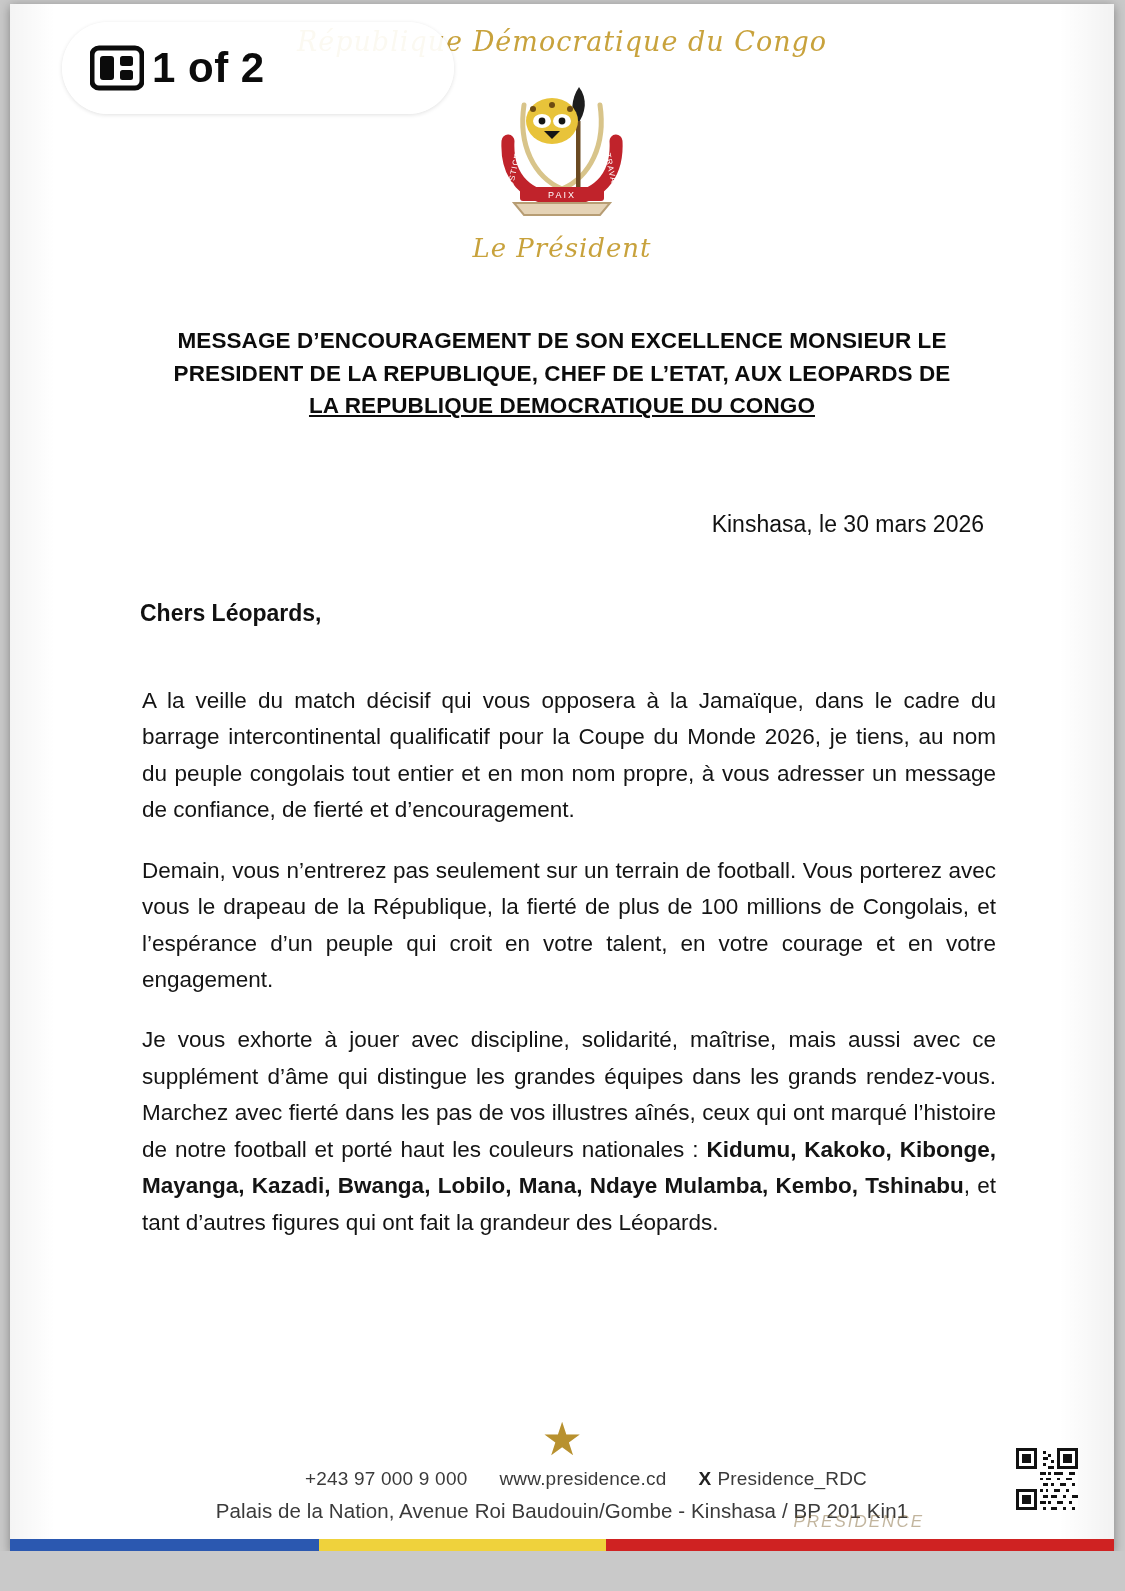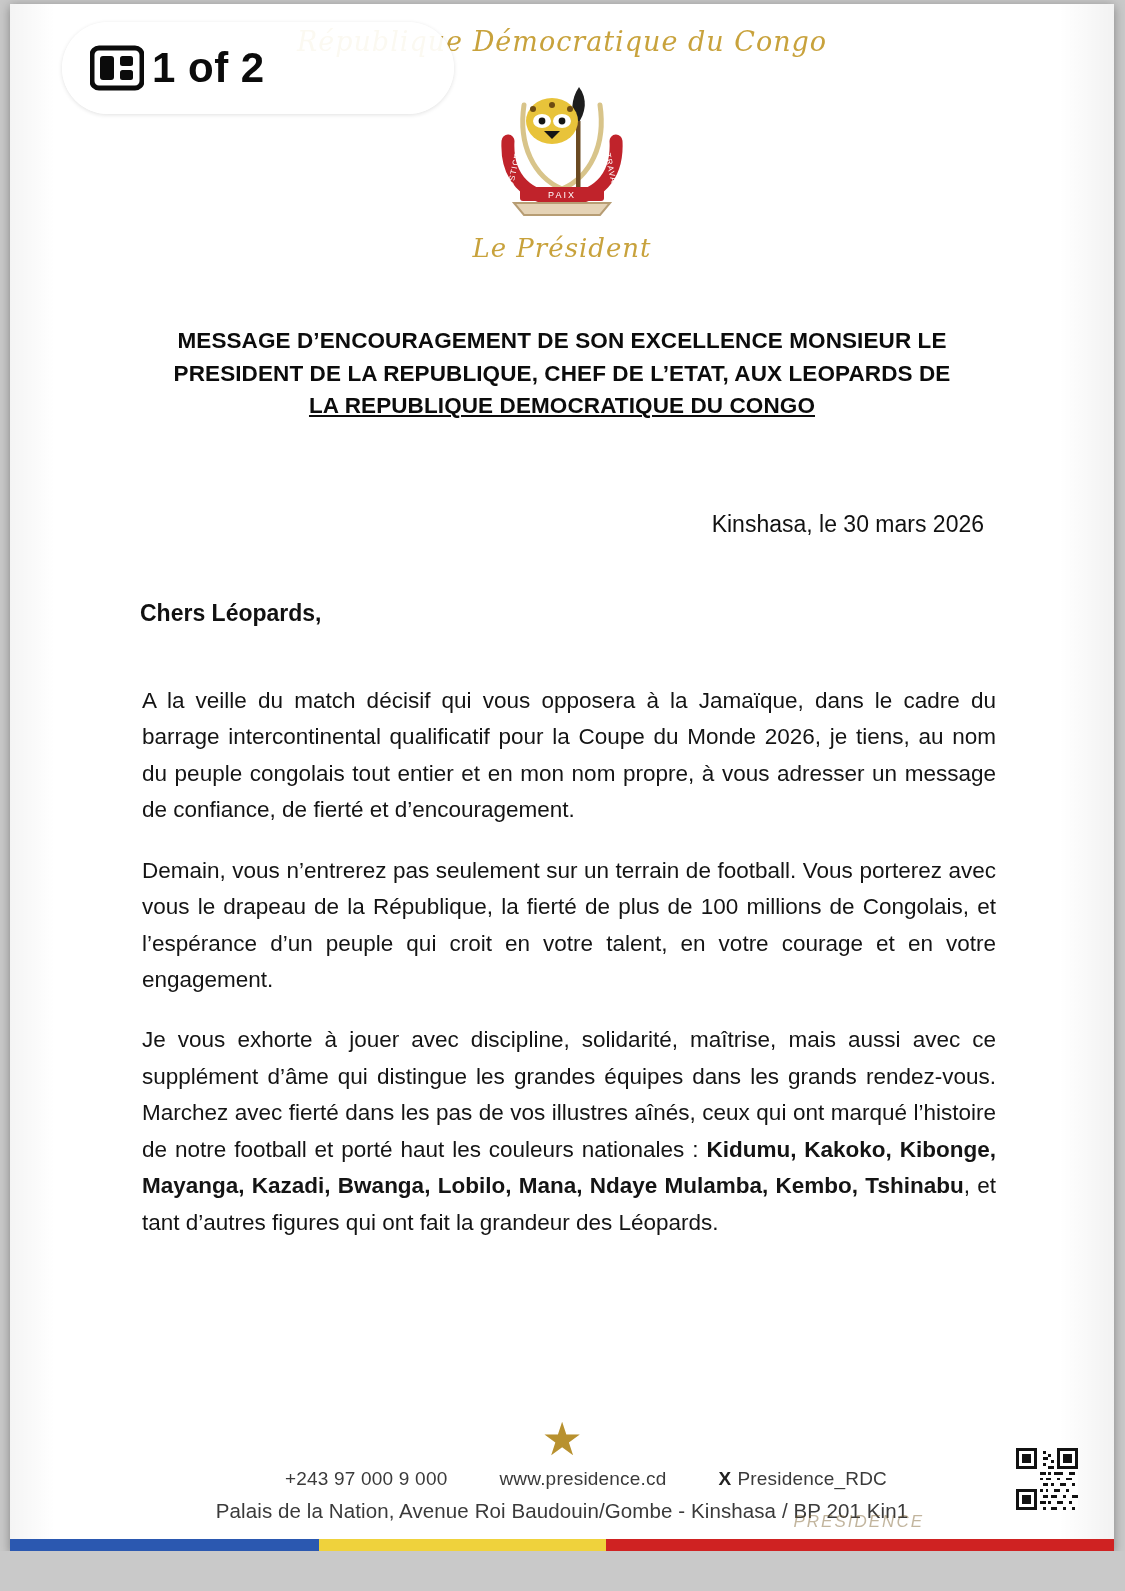--- a/index.html
+++ b/index.html
@@ -114,21 +114,21 @@
   .footer-star {
     font-size: 46px;
     color: #b8912f;
     line-height: 1;
     margin-bottom: 6px;
   }
   .footer-row {
     display: flex;
     justify-content: center;
     align-items: center;
-    gap: 52px;
+    gap: 32px;
     font-size: 19px;
     color: #3a3a3a;
     letter-spacing: .2px;
     margin-left: 48px;
   }
   .footer-row .x-mark {
     font-weight: bold;
     font-size: 19px;
     color: #222;
     margin-right: 6px;

